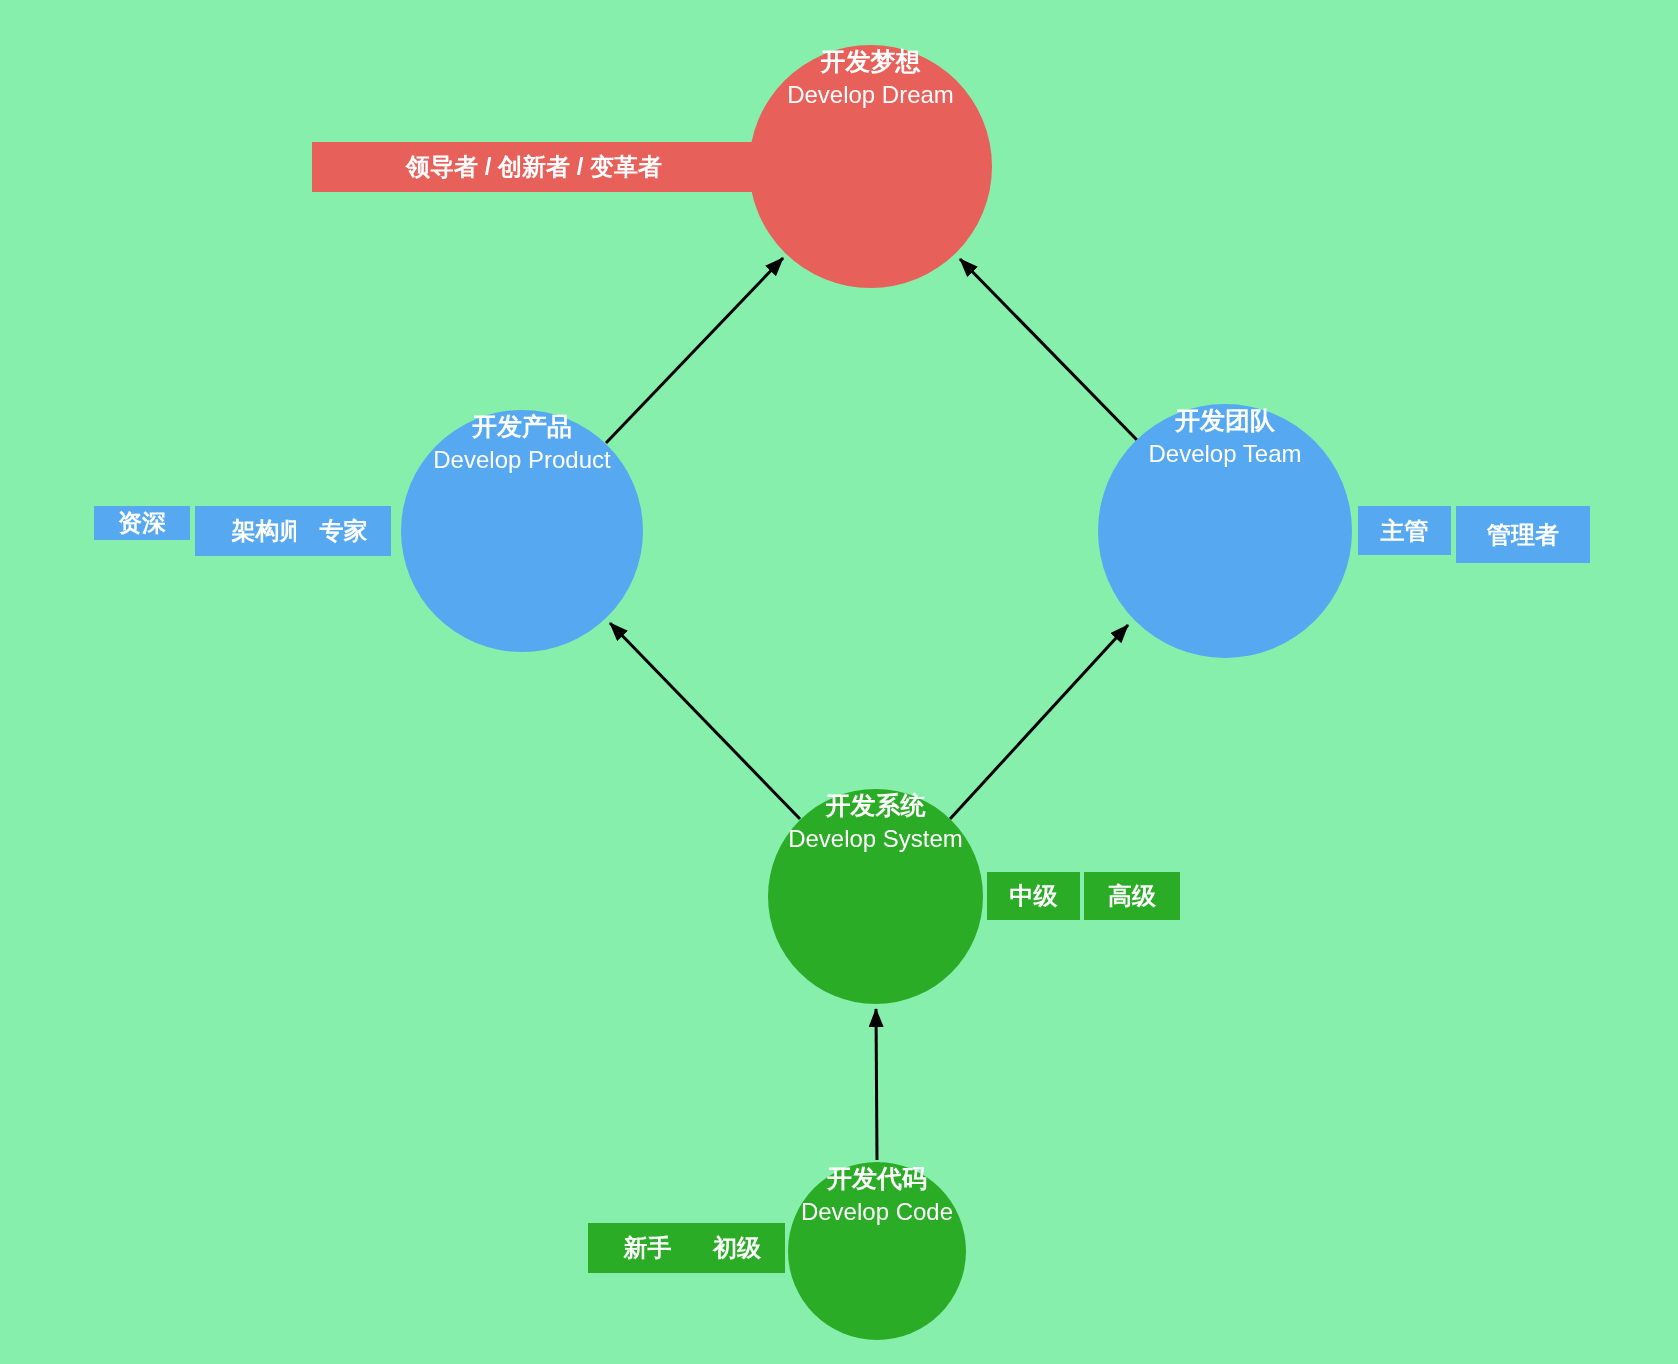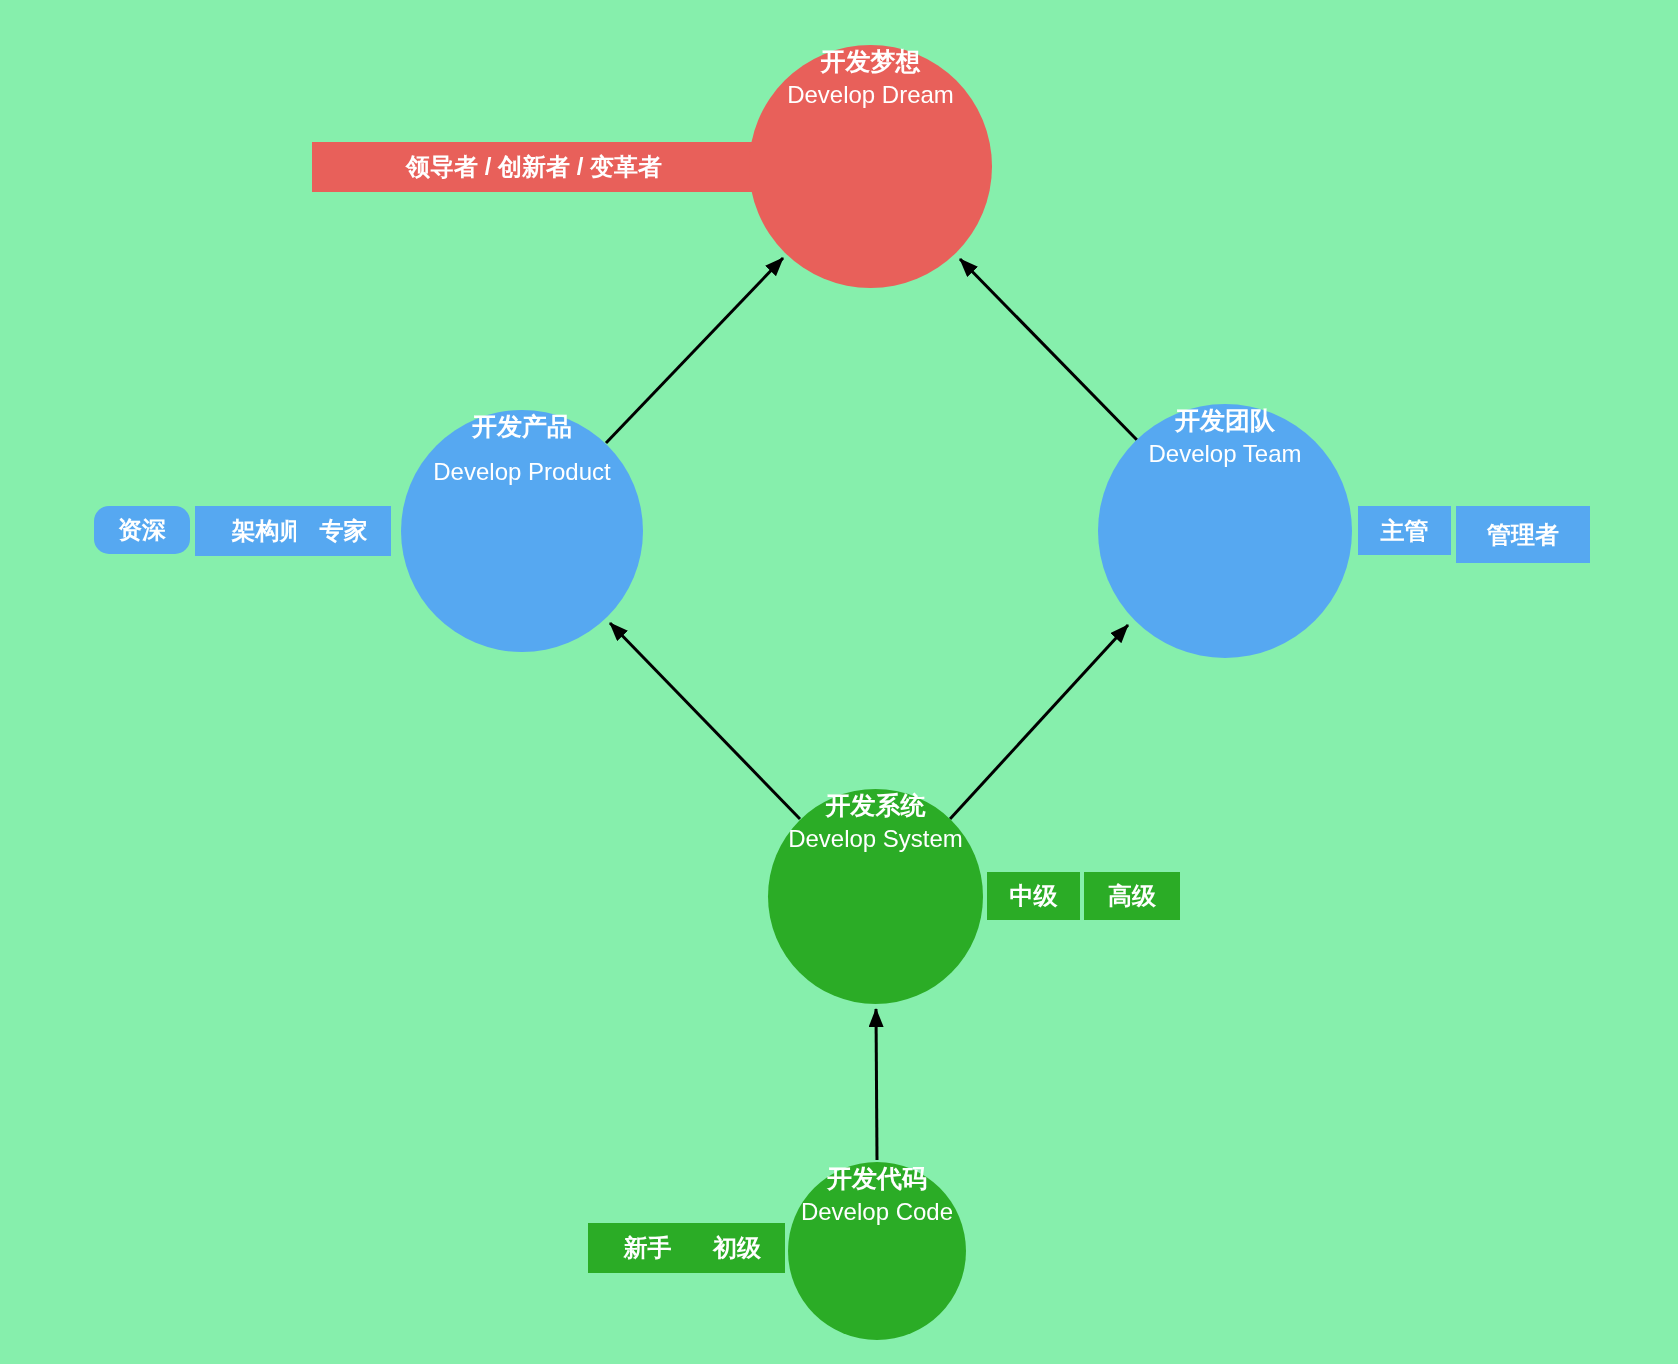--- a/index.html
+++ b/index.html
@@ -51,28 +51,28 @@
     font-size: 24px;
     font-weight: 500;
     line-height: 33px;
   }
   .red   { background: #E8605A; }
   .blue  { background: #56A8F1; }
   .green { background: #2BAC26; }
 
   
   .c-dream   { left: 749px;  top: 45px;   width: 243px; height: 243px; }
-  .c-product { left: 401px;  top: 410px;  width: 242px; height: 242px; gap: 12px; }
+  .c-product { left: 401px;  top: 410px;  width: 242px; height: 242px; }
   .c-team    { left: 1098px; top: 404px;  width: 254px; height: 254px; }
   .c-system  { left: 768px;  top: 789px;  width: 215px; height: 215px; }
   .c-code    { left: 788px;  top: 1162px; width: 178px; height: 178px; }
 
   
   .t-roles     { left: 312px;  top: 142px;  width: 444px; height: 50px; }
-  .t-senior    { left: 94px;   top: 506px;  width: 96px;  height: 48px; border-radius: 15px; }
+  .t-senior    { left: 94px;   top: 506px;  width: 96px;  height: 34px; }
   .t-architect { left: 195px;  top: 506px;  width: 97px;  height: 50px; padding-left: 24px; }
   .t-expert    { left: 296px;  top: 506px;  width: 95px;  height: 50px; }
   .t-super     { left: 1358px; top: 506px;  width: 93px;  height: 49px; }
   .t-manager   { left: 1456px; top: 506px;  width: 134px; height: 57px; }
   .t-mid       { left: 987px;  top: 872px;  width: 93px;  height: 48px; }
   .t-advanced  { left: 1084px; top: 872px;  width: 96px;  height: 48px; }
   .t-novice    { left: 588px;  top: 1223px; width: 119px;  height: 50px; }
   .t-junior    { left: 689px;  top: 1223px; width: 96px;  height: 50px; }
 </style>
 </head>

